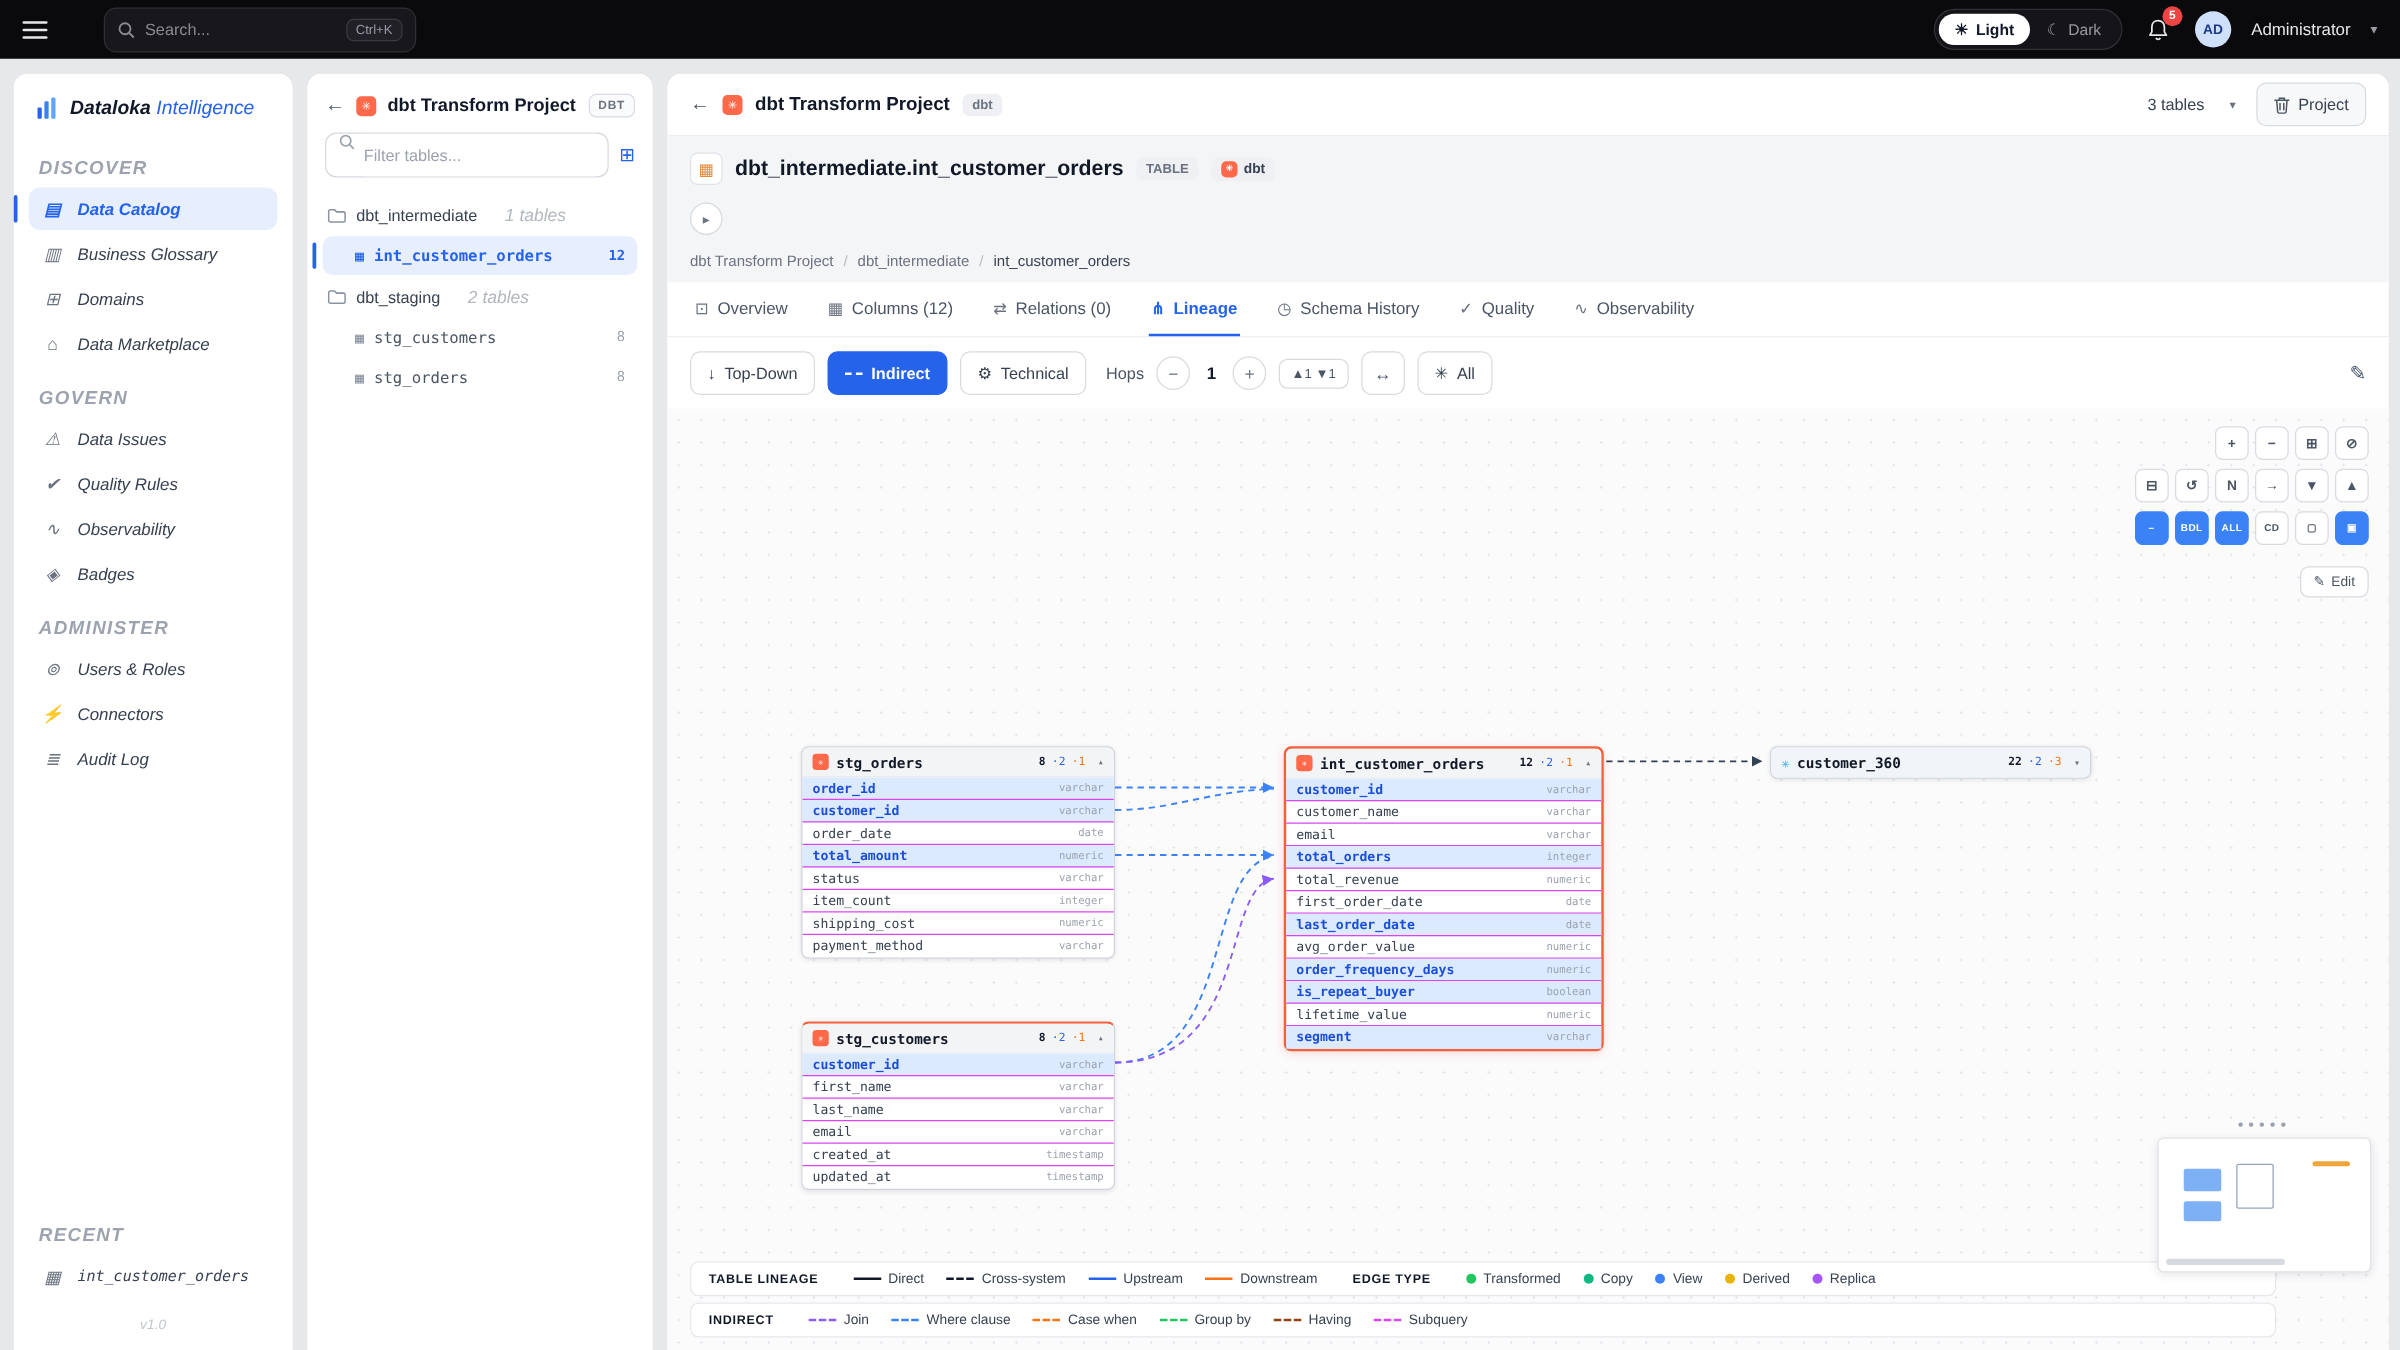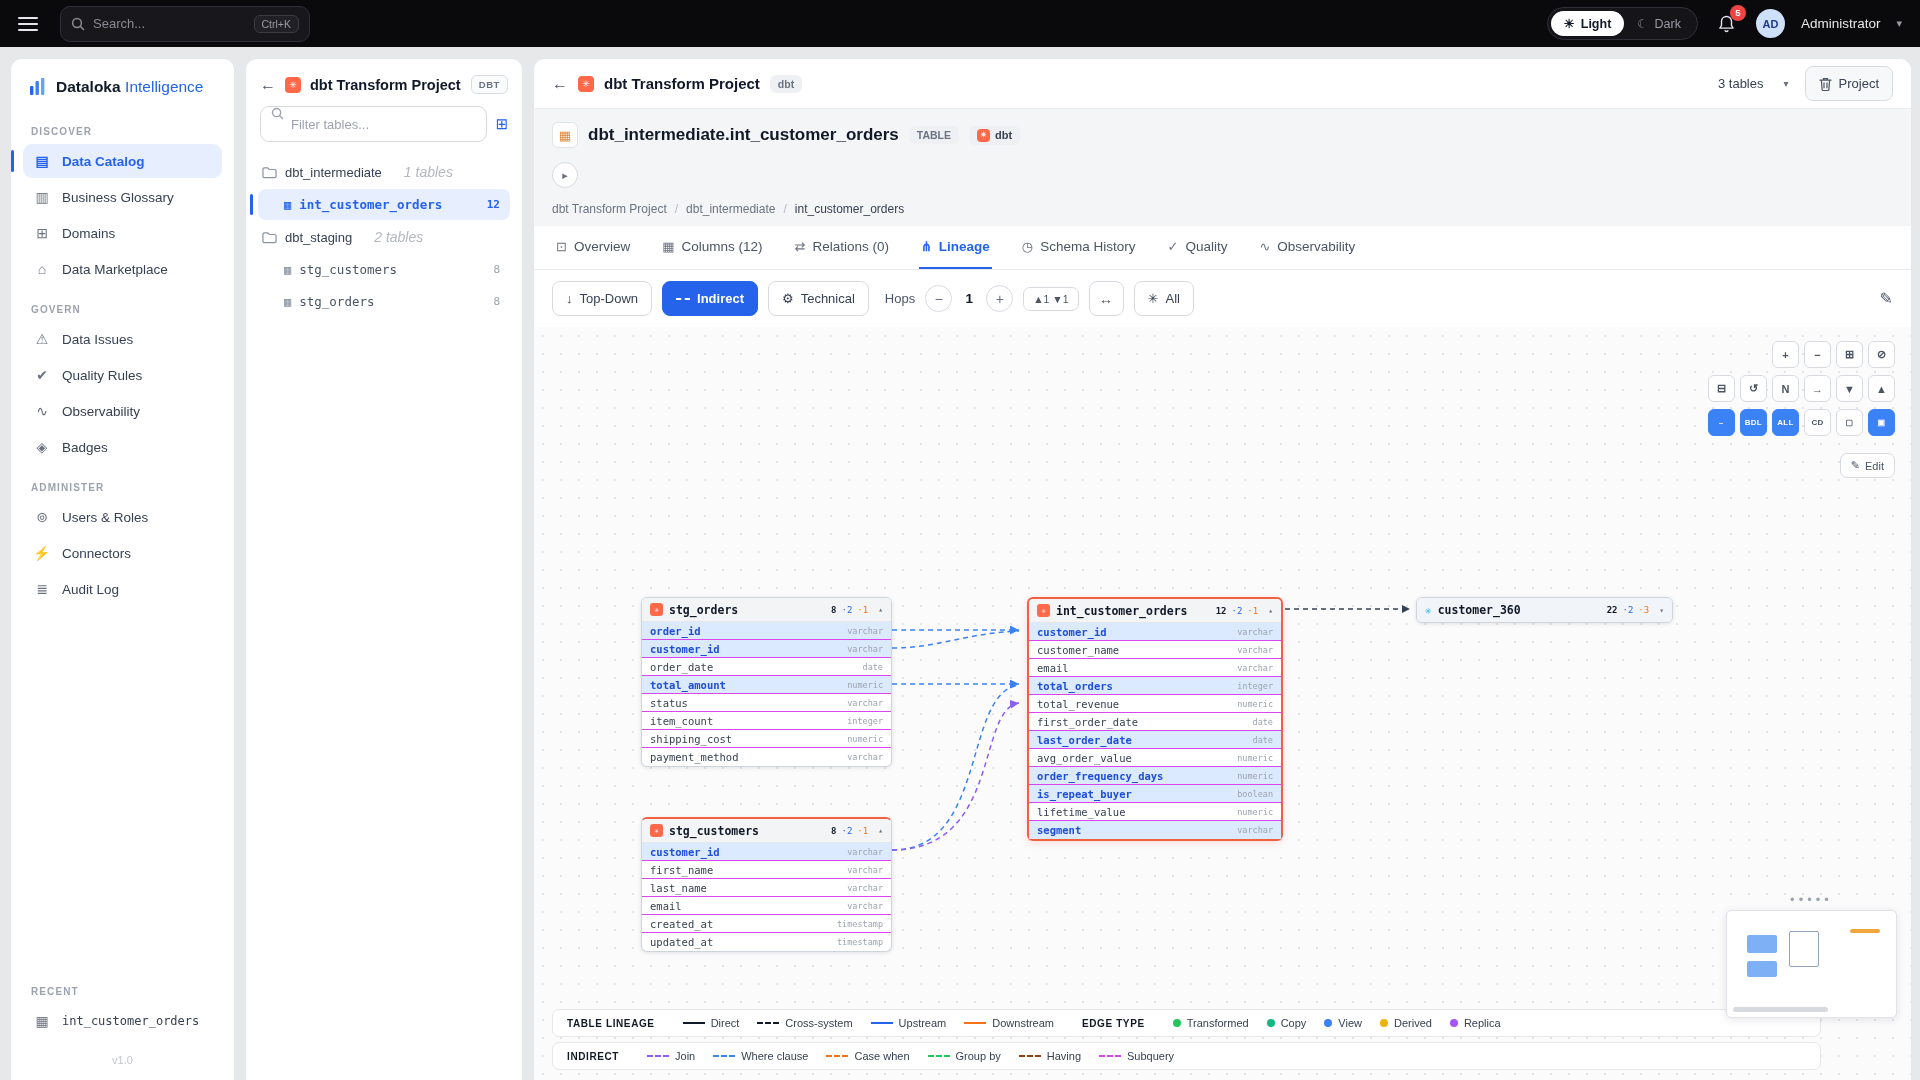--- a/index.html
+++ b/index.html
@@ -5,46 +5,46 @@
   * { margin:0; padding:0; box-sizing:border-box; }
   html,body { width:1920px; height:1080px; overflow:hidden; background:#e7e8ea;
     font-family:"Liberation Sans", sans-serif; color:#111827; }
   .mono { font-family:"DejaVu Sans Mono", monospace; }
 
   
   .topbar { height:47px; background:#0a0a0d; display:flex; align-items:center; padding:0 18px; gap:22px; }
   .hamburger { width:20px; display:flex; flex-direction:column; gap:4px; cursor:pointer; }
   .hamburger i { height:2px; background:#e5e7eb; border-radius:2px; display:block; }
   .search-pill { display:flex; align-items:center; gap:8px; background:#18181c; border:1px solid #2e2e34;
-    border-radius:10px; height:36px; padding:0 10px; width:250px; }
+    border-radius:10px; height:36px; padding:0 10px; width:250px;margin-left:23px; }
   .search-pill input { background:transparent; border:0; outline:0; color:#c9c9cf; font-size:13px; flex:1; min-width:0; }
   .search-pill input::placeholder { color:#8a8a93; }
   .kbd { font-size:10.5px; color:#9a9aa3; border:1px solid #3a3a42; border-radius:6px; padding:2px 7px; background:#202026; }
   .topbar-right { margin-left:auto; display:flex; align-items:center; gap:16px; }
   .theme-toggle { display:flex; align-items:center; background:#141419; border:1px solid #303038; border-radius:999px; padding:3px; }
   .theme-seg { display:flex; align-items:center; gap:6px; font-size:12.5px; padding:5px 13px; border-radius:999px; color:#9a9aa3; cursor:pointer; }
   .theme-seg.on { background:#ffffff; color:#111827; font-weight:600; }
   .bell-wrap { position:relative; width:26px; height:26px; display:flex; align-items:center; justify-content:center; cursor:pointer; }
   .badge-red { position:absolute; top:-6px; right:-6px; background:#ef4444; color:#fff; font-size:9.5px; font-weight:700;
     min-width:16px; height:16px; border-radius:999px; display:flex; align-items:center; justify-content:center; padding:0 3px; }
   .avatar { width:29px; height:29px; border-radius:50%; background:#cfe0fb; color:#1e3a8a; font-weight:700; font-size:11px;
     display:flex; align-items:center; justify-content:center; }
   .user-name { color:#e7e7ea; font-size:13.5px; }
   .chev { color:#9a9aa3; font-size:11px; }
 
   
   .app { display:flex; gap:10px; padding:11px 8px 0 10px; height:1033px; }
   .panel { background:#fff; border:1px solid #e5e7eb; border-bottom:0; border-radius:12px 12px 0 0; }
 
   
-  .sidebar { width:225px; padding:14px 12px 10px; display:flex; flex-direction:column; flex-shrink:0; }
+  .sidebar { width:225px; padding:14px 12px 10px; display:flex; flex-direction:column; flex-shrink:0;font-style:italic; }
   .brand { display:flex; align-items:center; gap:8px; padding:4px 6px 14px; }
   .brand-name { font-size:15.5px; font-weight:700; }
   .brand-suffix { font-size:15.5px; color:#2563eb; }
-  .section-title { font-size:10px; letter-spacing:1.1px; color:#9ca3af; font-weight:700; margin:16px 8px 7px; }
+  .section-title { font-size:15px; letter-spacing:1.1px; color:#9ca3af; font-weight:700; margin:16px 8px 7px; }
   .side-item { position:relative; display:flex; align-items:center; gap:11px; padding:9px 10px; border-radius:9px;
     font-size:13.5px; color:#374151; cursor:pointer; margin-bottom:2px; }
   .side-icon { width:18px; text-align:center; color:#6b7280; font-size:14px; }
   .side-item.active { background:#e7efff; color:#2563eb; font-weight:600; }
   .side-item.active .side-icon { color:#2563eb; }
   .side-item.active::before { content:""; position:absolute; left:-12px; top:6px; bottom:6px; width:3px; background:#2563eb; border-radius:2px; }
   .sidebar-bottom { margin-top:auto; }
   .version { text-align:center; color:#c2c6cc; font-size:11px; padding:14px 0 4px; }
 
   

